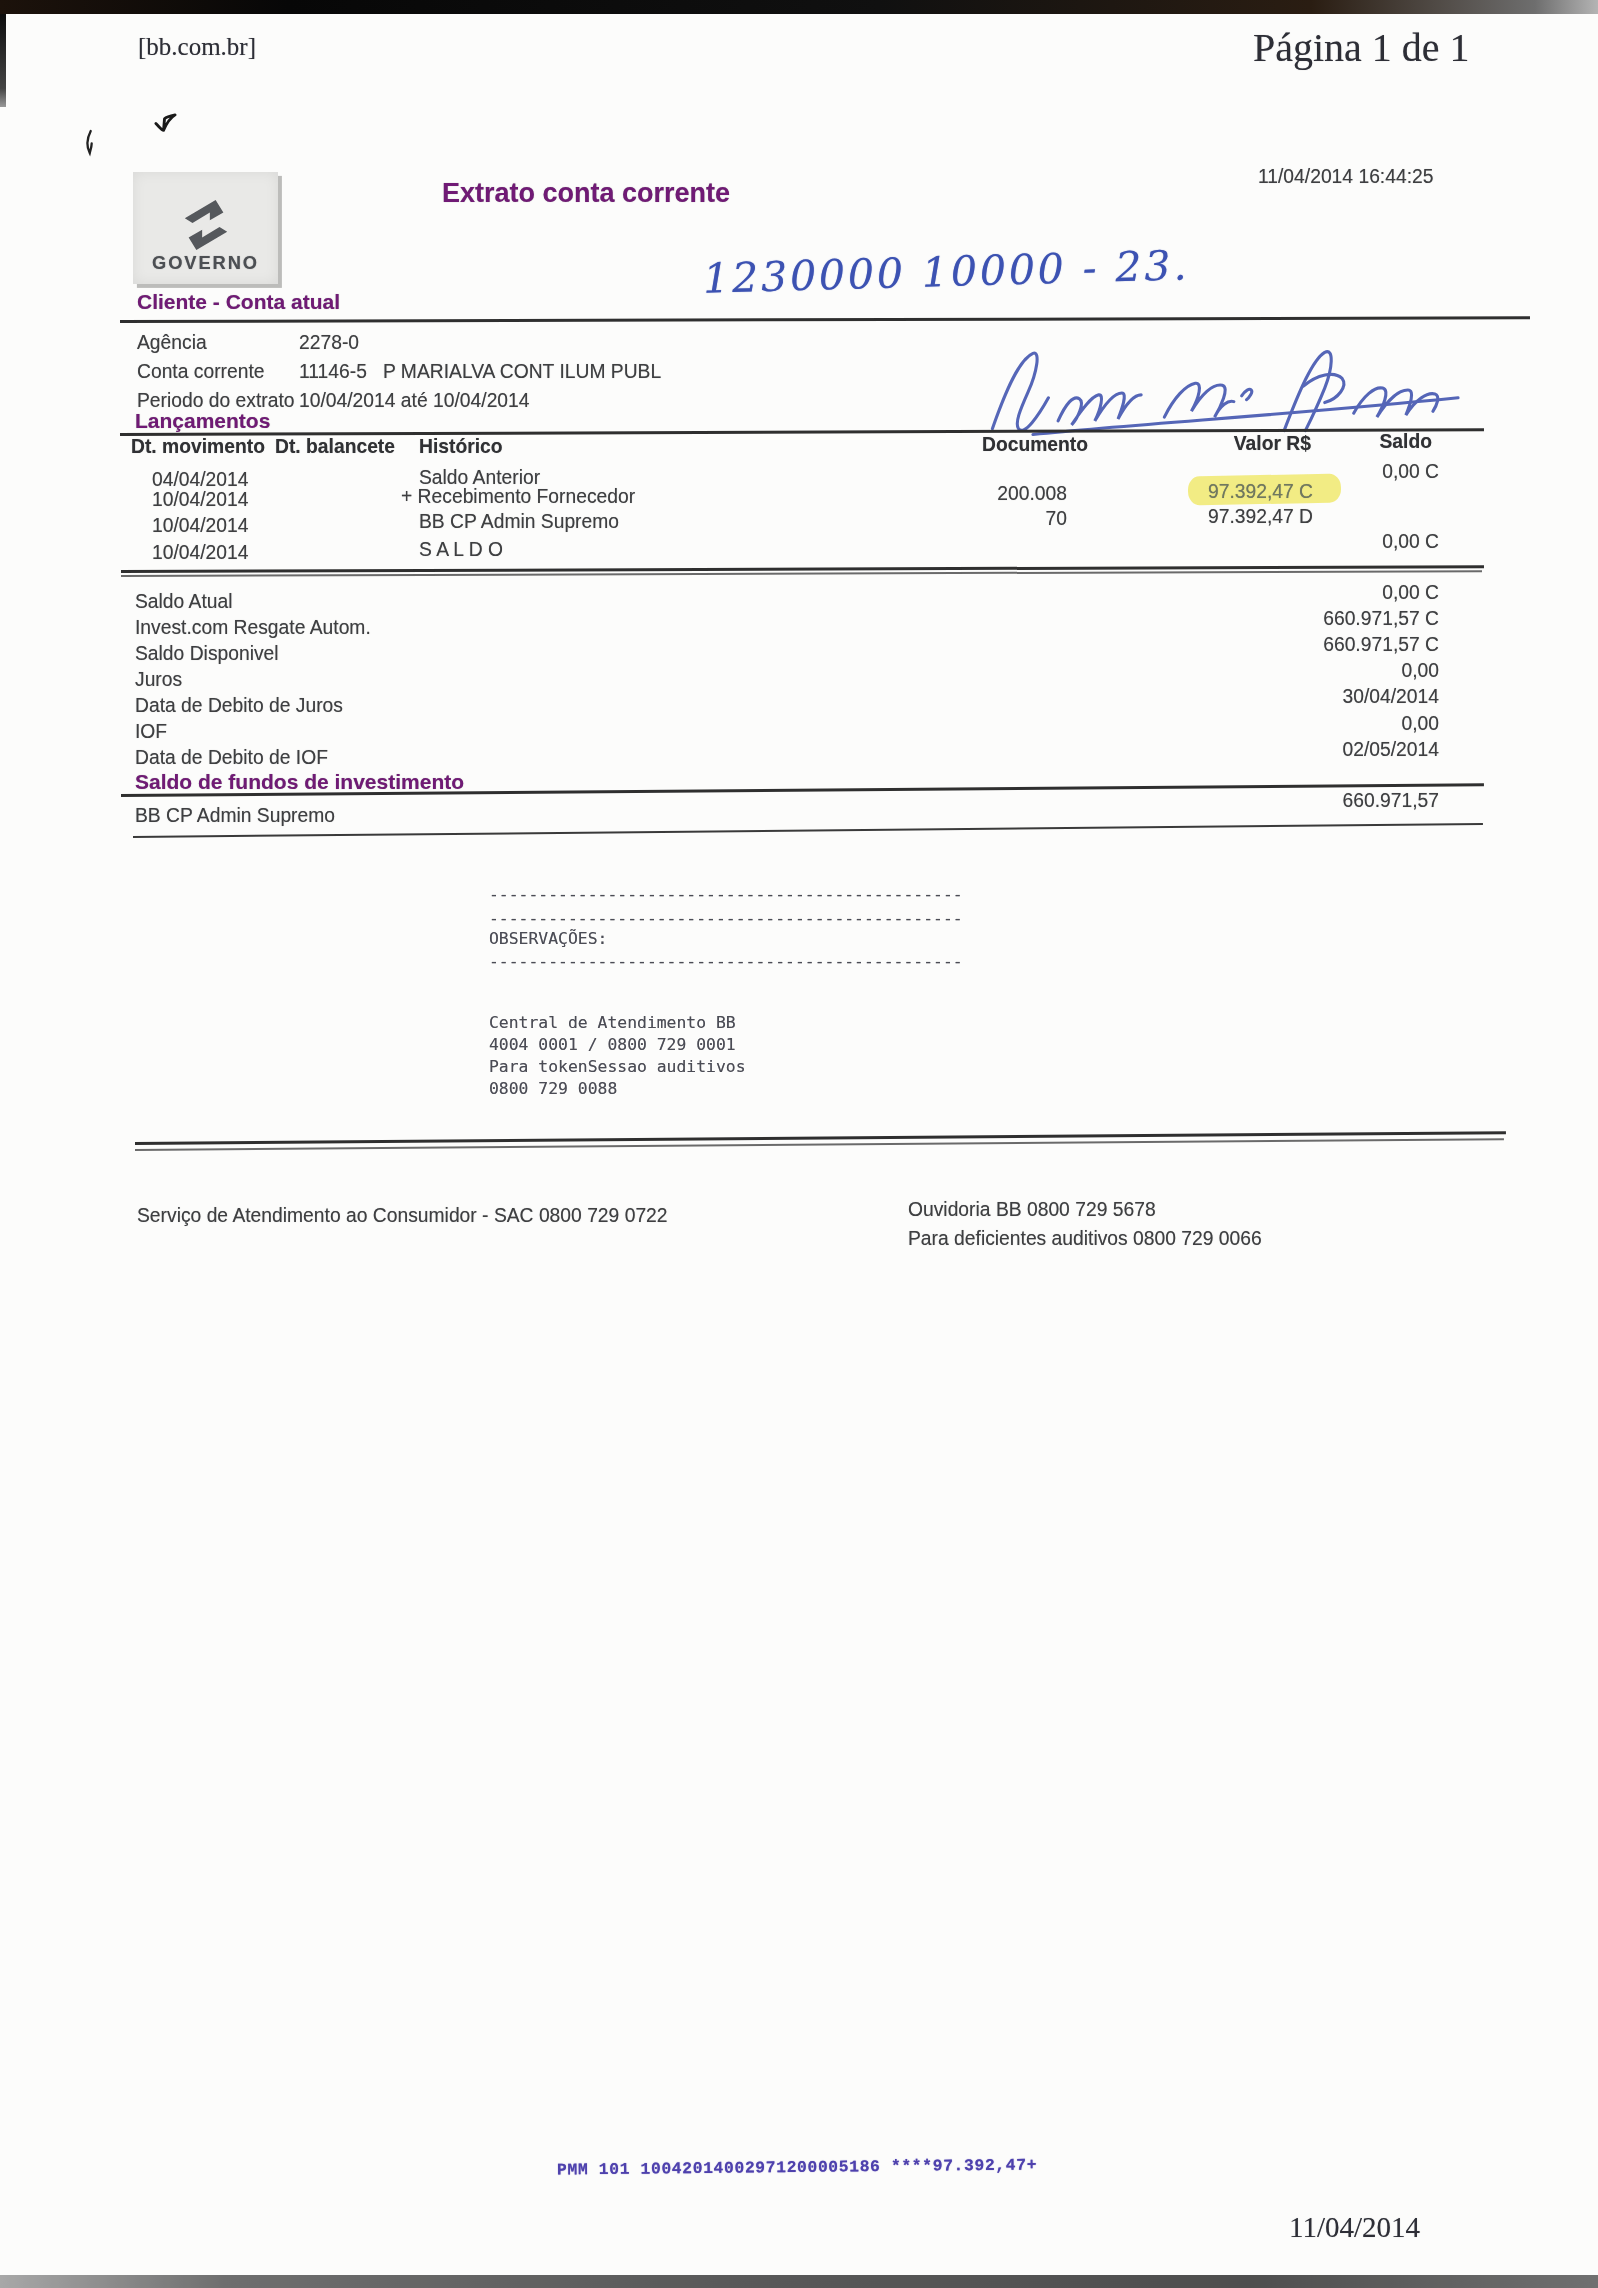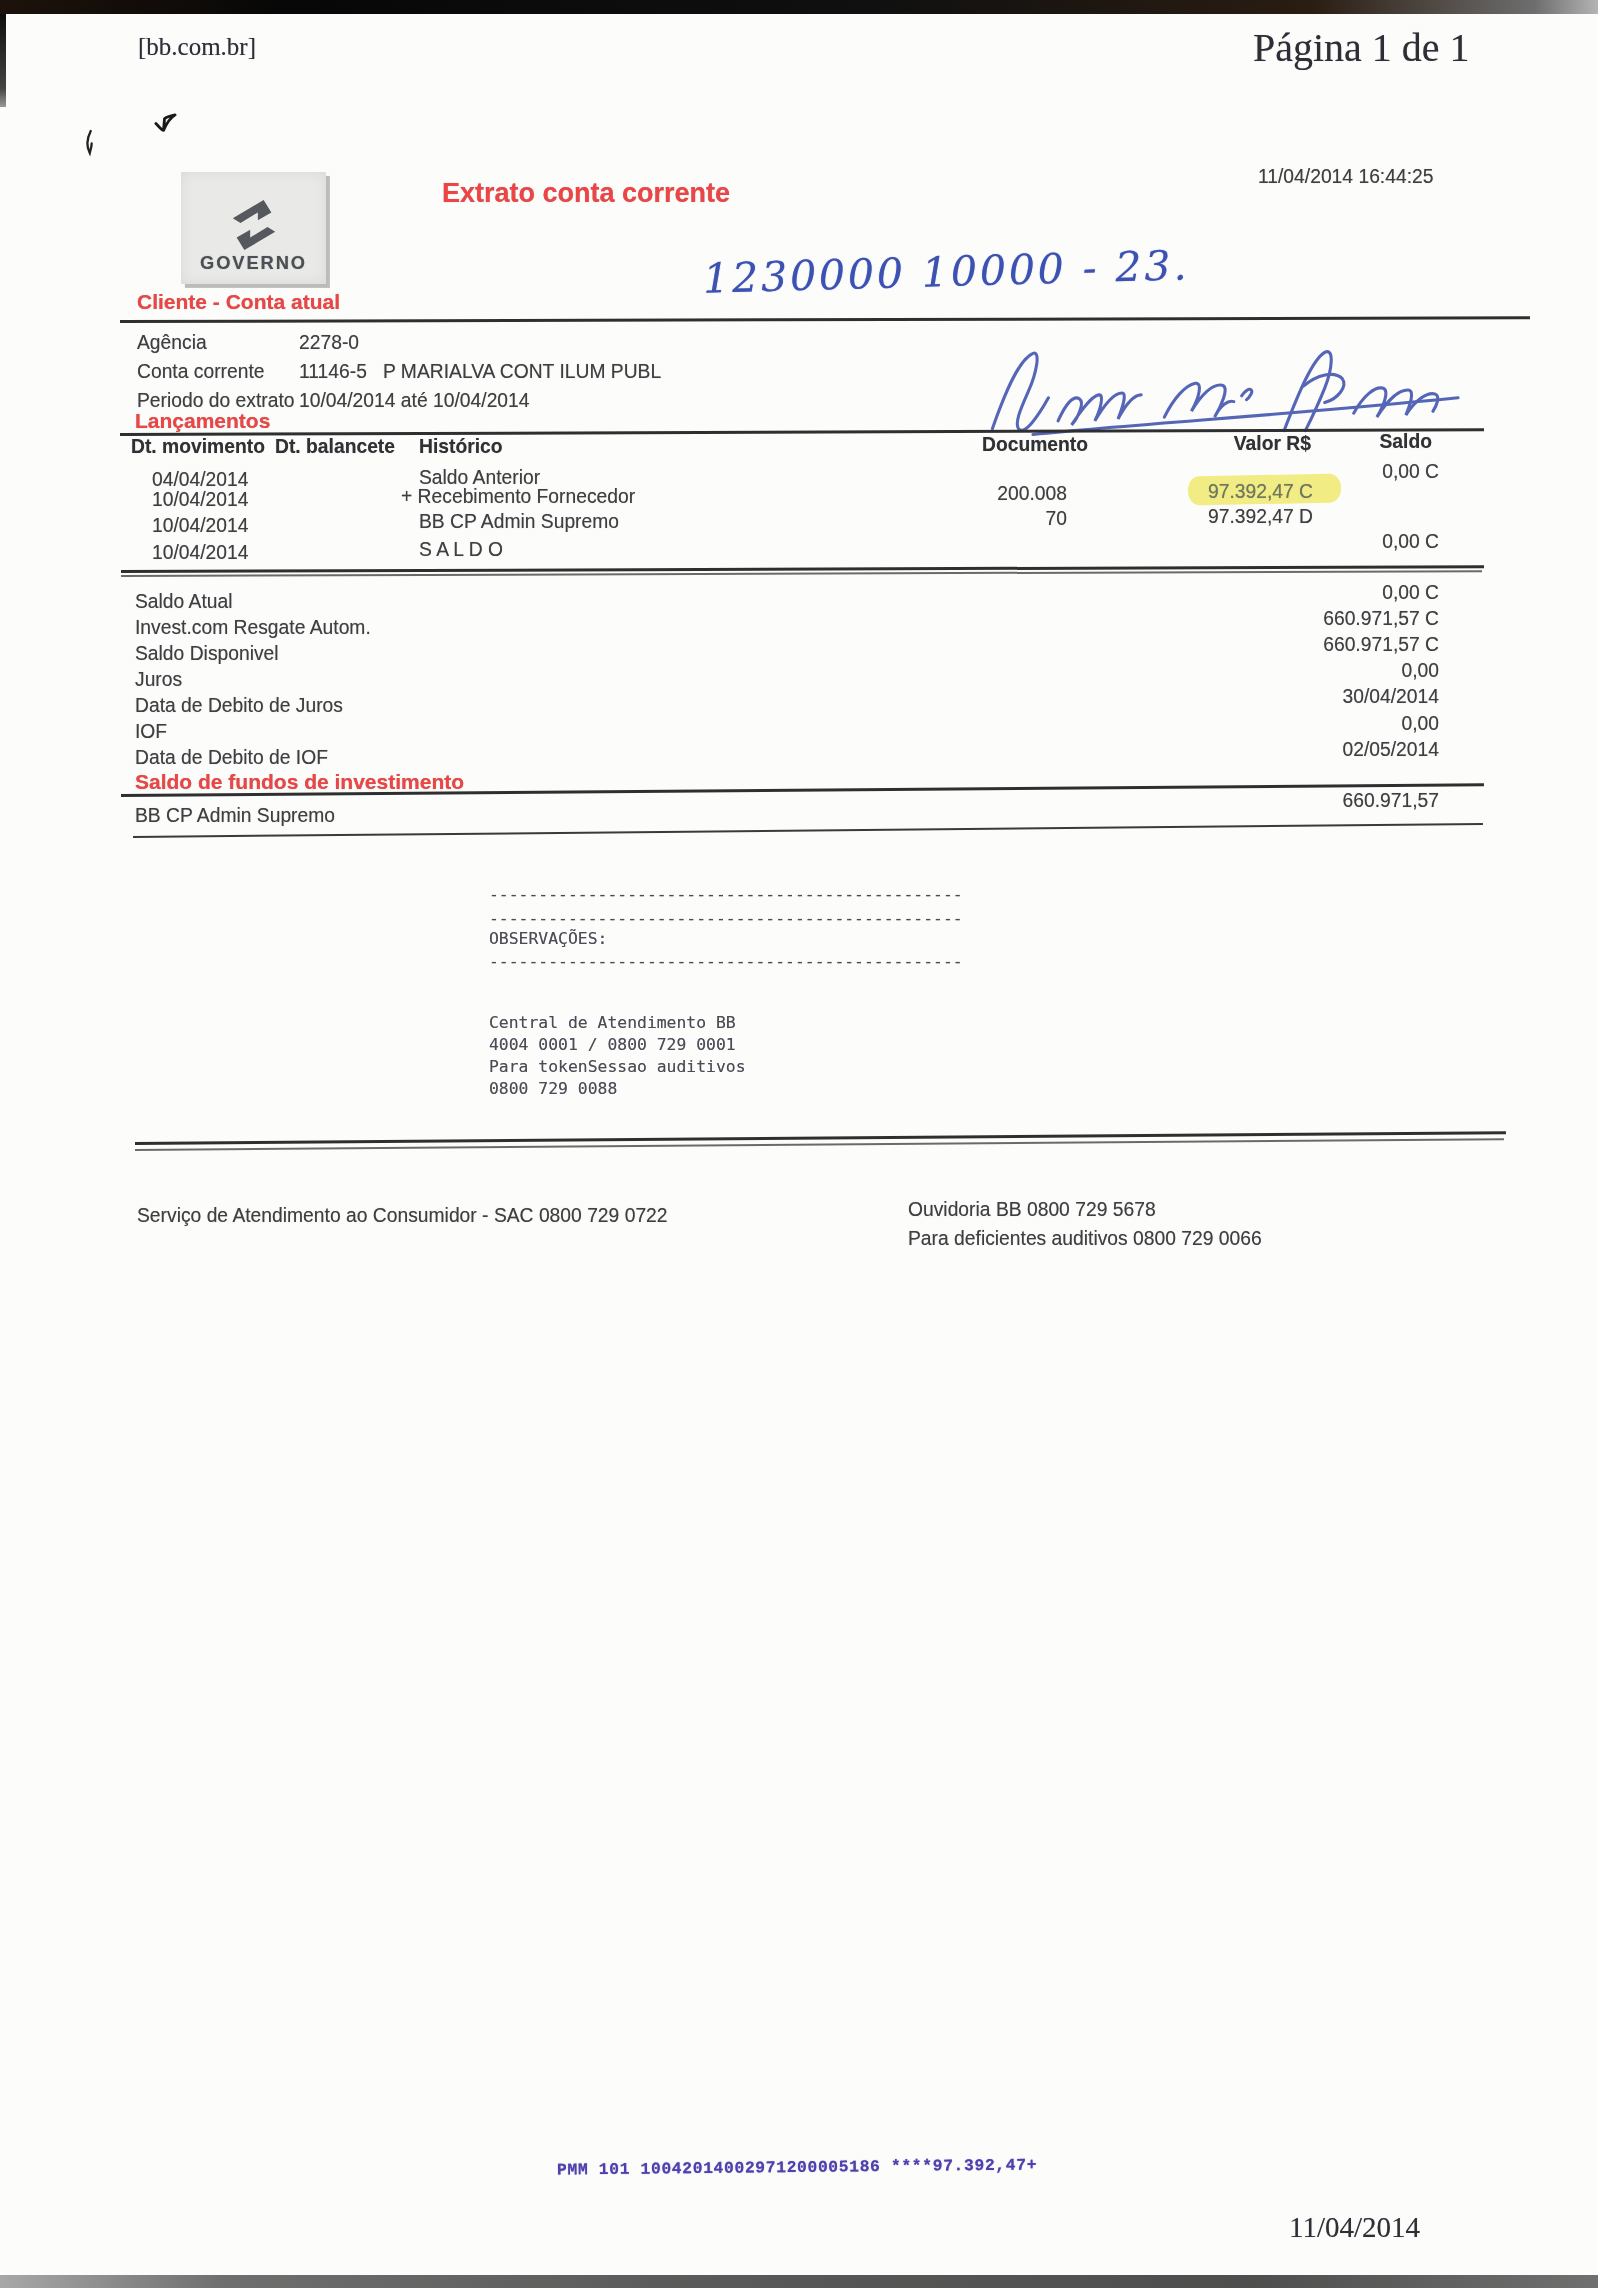--- a/index.html
+++ b/index.html
@@ -2,38 +2,38 @@
 <html><head>
 <meta charset="utf-8">
 <style>
   html,body{margin:0;padding:0;background:#e9e9e9;}
   .page{position:relative;width:1599px;height:2288px;background:#fcfcfb;overflow:hidden;
         font-family:"Liberation Sans",sans-serif;}
   .t{position:absolute;white-space:pre;line-height:1.15;}
   .sans{font-family:"Liberation Sans",sans-serif;font-size:19.3px;color:#3e3f41;
         text-shadow:0 0 0.7px rgba(62,63,65,.5);}
   .bold{font-weight:bold;color:#303134;}
-  .h{font-family:"Liberation Sans",sans-serif;font-size:21px;font-weight:bold;color:#ef4444;
+  .h{font-family:"Liberation Sans",sans-serif;font-size:21px;font-weight:bold;color:#701a75;
      text-shadow:0 0 0.8px rgba(46,47,49,.5);}
   .serif{font-family:"Liberation Serif",serif;color:#2d2e36;text-shadow:0 0 0.8px rgba(45,46,54,.45);}
   .mono{font-family:"DejaVu Sans Mono","Liberation Mono",monospace;font-size:16.4px;color:#4b4c55;
         text-shadow:0 0 0.5px rgba(75,76,85,.5);}
   .rt{text-align:right;}
   .rule{position:absolute;background:#2f2f2f;height:2.9px;transform-origin:left center;}
   .rule.thin{height:1.9px;background:#6a6a6a;}
   .hl{position:absolute;background:#f1ea79;border-radius:11.6px/13.5px;opacity:.92;
       transform:rotate(-1.2deg);}
   .hand{font-family:"DejaVu Serif","Liberation Serif",serif;font-style:italic;color:#3c52b2;
         text-shadow:0 0 1px rgba(60,82,178,.6);}
   .stamp{font-family:"Liberation Mono","DejaVu Sans Mono",monospace;font-weight:bold;
          font-size:16.4px;letter-spacing:0.6px;color:#4e41ad;transform:rotate(-.6deg);
          text-shadow:0 0 1px rgba(78,65,173,.75);}
   .logo-box{position:absolute;left:133px;top:172px;width:145px;height:112px;background:#e9e9e7;
             box-shadow:3.9px 3.9px 0 #bcbcba,inset 0 0 13.5px rgba(0,0,0,.07);
-            display:flex;flex-direction:column;align-items:center;justify-content:flex-end;margin-left:48px;}
+            display:flex;flex-direction:column;align-items:center;justify-content:flex-end;}
   .logo-label{font-weight:bold;font-size:18.3px;letter-spacing:1.9px;color:#4c4f53;
               text-shadow:0 0 1px rgba(76,79,83,.6);margin-bottom:9.7px;}
   .scan-top{position:absolute;left:0;top:0;width:1599px;height:13.5px;
             background:linear-gradient(90deg,#1c120b,#070707 18%,#101010 55%,#2a1d12 82%,#6e6e6e 96%,#b5b5b5);}
   .scan-left{position:absolute;left:0;top:13.5px;width:5.8px;height:93px;
              background:linear-gradient(180deg,#0d0d0d,#444 80%,#999);}
   .scan-bottom{position:absolute;left:0;top:2275px;width:1599px;height:13.5px;opacity:.85;
                background:linear-gradient(90deg,#9a9a9a,#565656 14%,#3d3d3d 45%,#303030 78%,#585858);
                filter:blur(0.6px);}
   svg{position:absolute;overflow:visible;}

